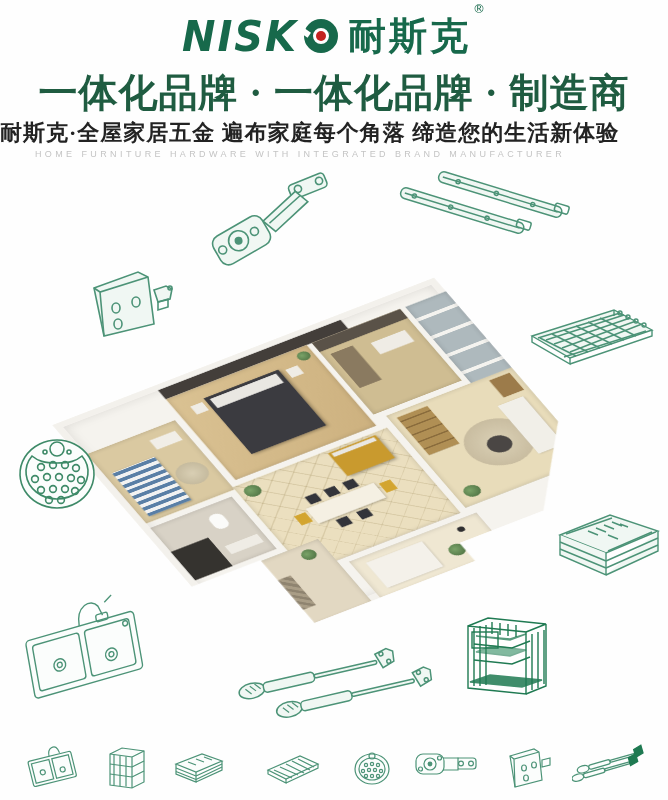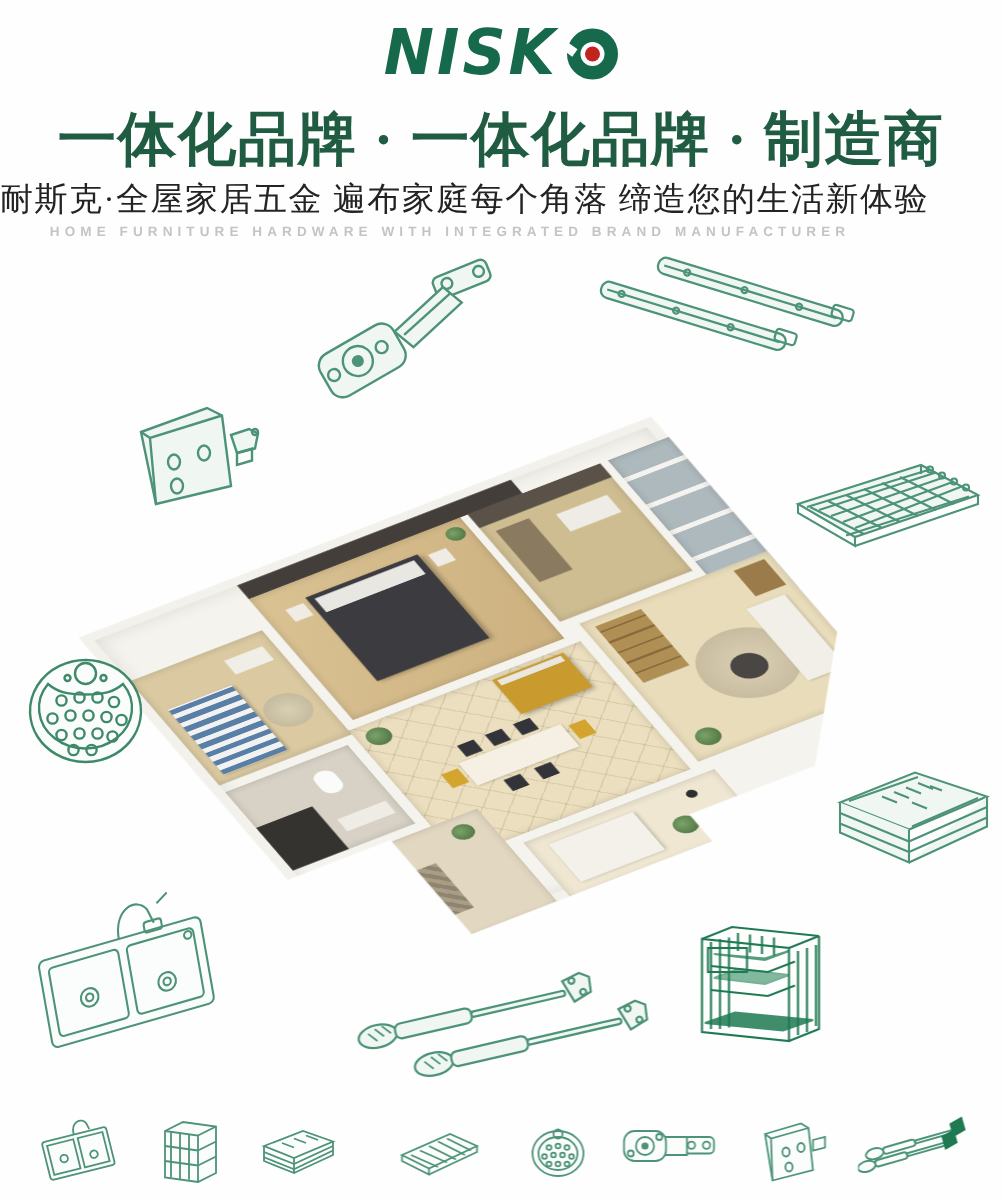--- a/index.html
+++ b/index.html
@@ -38,26 +38,26 @@
     font-size:12px;color:#17694b;vertical-align:top;position:relative;top:-14px;left:2px;
     font-weight:400;
   }
   .headline{
     position:absolute;top:66px;left:0;width:668px;text-align:center;
     font-family:"Liberation Serif","DejaVu Serif",serif;font-weight:700;
     font-size:39px;color:#1f5c41;letter-spacing:1px;white-space:nowrap;
   }
   .subtitle{
     position:absolute;top:118px;left:0;width:584px;text-align:left;
-    font-family:"Liberation Serif","DejaVu Serif",serif;font-weight:400;
+    font-family:"Liberation Serif","DejaVu Serif",serif;font-weight:700;
     font-size:22px;color:#232323;letter-spacing:1px;white-space:nowrap;
   }
   .tagline{
     position:absolute;top:149px;left:0;width:600px;text-align:center;
-    font-size:9px;color:#c4c4c4;letter-spacing:3.4px;font-weight:700;
+    font-size:9px;color:#c4c4c4;letter-spacing:3.4px;font-weight:400;
   }
   
   .illu{position:absolute;}
   .illu svg{display:block;overflow:visible;}
   
   .bottom-row{position:absolute;top:740px;left:0;width:668px;height:55px;}
   .bicon{position:absolute;top:2px;}
   
   .apartment{position:absolute;left:85px;top:228px;width:510px;height:470px;}
   .plan{
@@ -77,20 +77,21 @@
   .plant{position:absolute;border-radius:50%;background:radial-gradient(circle at 40% 40%,#7aa368,#47693c);}
   .tile{background-image:repeating-linear-gradient(45deg,rgba(150,130,80,.22) 0 1px,transparent 1px 18px),repeating-linear-gradient(-45deg,rgba(150,130,80,.22) 0 1px,transparent 1px 18px);}
   .glass{background:repeating-linear-gradient(0deg,#aeb9bd 0 26px,#f4f3ef 26px 31px);}
 </style>
 </head>
 <body>
 
 <div class="logo-row">
   <span class="logo-latin">NISK</span>
   <span class="logo-o"></span>
+  <span class="logo-cjk"><span>耐斯克</span><span class="logo-reg">®</span></span>
 </div>
 <div class="headline">一体化品牌 · 一体化品牌 · 制造商</div>
 <div class="subtitle">耐斯克·全屋家居五金  遍布家庭每个角落  缔造您的生活新体验</div>
 <div class="tagline">HOME FURNITURE HARDWARE WITH INTEGRATED BRAND MANUFACTURER</div>
 
 <div class="apartment">
   <div class="plan">
 
     <div class="fw" style="left:112px;top:0;width:215px;height:16px;"></div>
 

